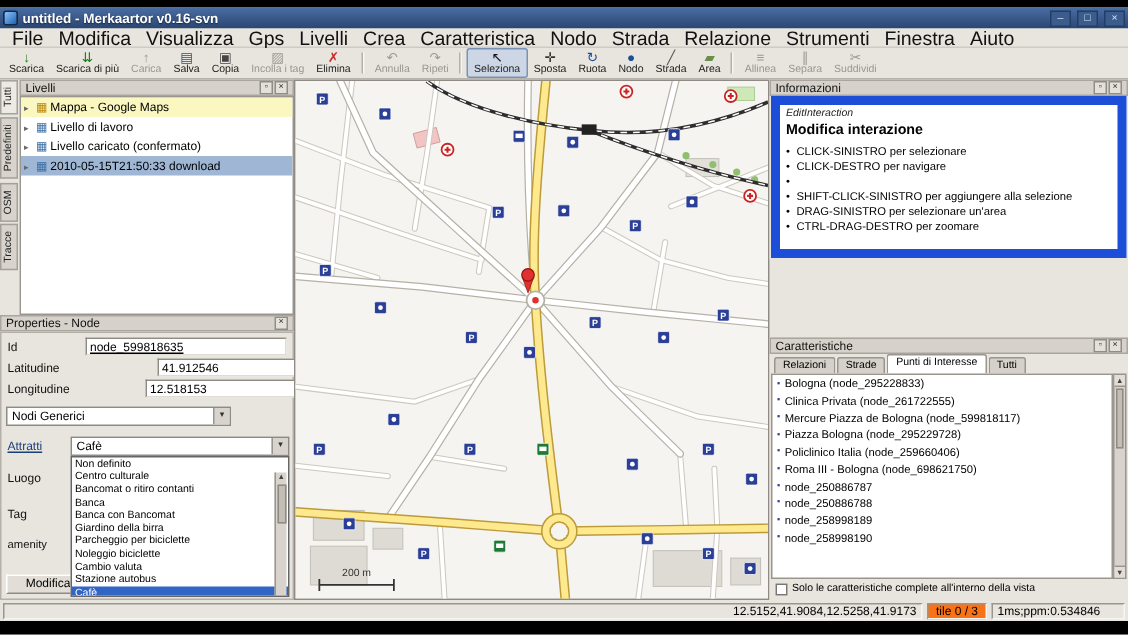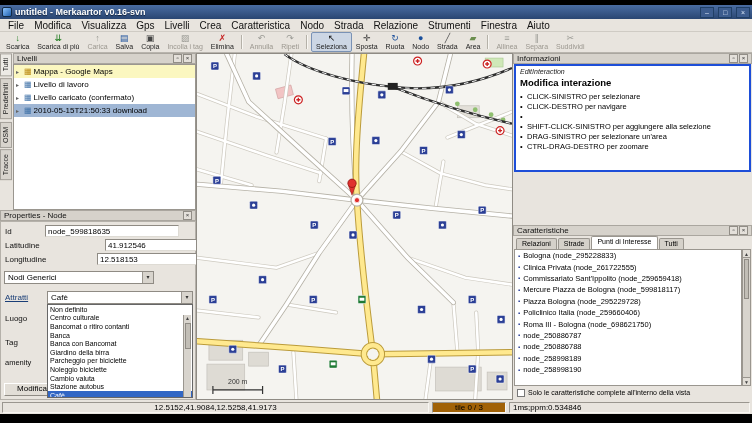--- a/index.html
+++ b/index.html
@@ -9,21 +9,21 @@
 
   
   .titlebar {position:absolute;left:0;top:0;width:100%;height:14px;
     background:linear-gradient(180deg,#4a6da3,#2a4672);display:flex;align-items:center;padding:0 2px;gap:3px;}
   .app-icon {width:10px;height:10px;background:linear-gradient(135deg,#8cc5ff,#1f5fae);border:1px solid #122a44;border-radius:2px;}
   .title-text {flex:1;color:#fff;font-size:9px;font-weight:bold;text-shadow:0 1px 1px #102038;white-space:nowrap;}
   .win-btn {width:14px;height:11px;background:#3c5c8e;border:1px solid #203f66;color:#d9e6f7;font-size:7px;line-height:9px;text-align:center;margin-left:1px;}
 
   
   .menubar {position:absolute;top:14px;left:0;width:100%;height:13px;display:flex;align-items:center;background:#e8e4de;border-bottom:1px solid #cfcbc4;padding-left:3px;}
-  .menu-item {font-size:10px;color:#111;padding:0 5px;white-space:nowrap;}
+  .menu-item {font-size:13px;color:#111;padding:0 5px;white-space:nowrap;}
 
   
   .toolbar {position:absolute;top:27px;left:0;width:100%;height:21px;display:flex;align-items:stretch;background:#e8e4de;border-bottom:1px solid #b8b4ad;padding-left:2px;overflow:hidden;}
   .tb-btn {display:flex;flex-direction:column;align-items:center;justify-content:center;padding:0 4px;font-size:7px;color:#222;white-space:nowrap;}
   .tb-icon {font-size:9px;line-height:9px;height:9px;}
   .tb-label {line-height:8px;}
   .tb-btn.disabled {color:#9b978f;}
   .tb-btn.active {background:#ccd6e4;border:1px solid #7a92b5;border-radius:2px;}
   .tb-btn.sep {width:2px;padding:0;margin:3px 3px;border-left:1px solid #b5b1a8;border-right:1px solid #f8f6f2;}
 
@@ -72,21 +72,21 @@
   .fill2 use {stroke:#fff;stroke-width:2.6;fill:none;stroke-linecap:round;}
   .case1 use {stroke:#b5b1a6;stroke-width:5.2;fill:none;stroke-linecap:round;}
   .fill1 use {stroke:#fff;stroke-width:3.6;fill:none;stroke-linecap:round;}
   .caseY use {stroke:#bb9b3a;stroke-width:6.6;fill:none;stroke-linecap:round;}
   .fillY use {stroke:#ffe98f;stroke-width:4.6;fill:none;stroke-linecap:round;}
   .railc {stroke:#2e2e2e;stroke-width:2.4;fill:none;}
   .raild {stroke:#fff;stroke-width:1;fill:none;stroke-dasharray:4.5 4;}
 
   
   #dock-info {left:513px;top:0;width:239px;height:120px;}
-  .info-body {position:absolute;top:11px;left:1px;right:1px;bottom:1px;background:#fff;border:2px solid #1d4ed8;padding:2px 4px;overflow:hidden;}
+  .info-body {position:absolute;top:11px;left:1px;right:1px;bottom:1px;background:#fff;border:6px solid #1d4ed8;padding:2px 4px;overflow:hidden;}
   .info-sub {font-size:7px;font-style:italic;color:#222;}
   .info-head {font-size:9.5px;font-weight:bold;margin:2px 0 4px;}
   .bullet-row {display:flex;font-size:7.5px;line-height:9px;gap:3px;margin-bottom:1px;}
   .bullet-row .b {width:4px;flex:none;}
 
   
   #dock-carat {left:513px;top:172px;width:239px;height:175px;}
   .carat-tabs {position:absolute;top:11px;left:1px;right:1px;height:13px;display:flex;align-items:flex-end;padding-left:2px;background:#e8e4de;}
   .ctab {font-size:7px;padding:1px 5px;border:1px solid #9a968f;border-bottom:none;background:#d5d1ca;border-radius:2px 2px 0 0;margin-right:1px;height:11px;white-space:nowrap;}
   .ctab.active {background:#fff;height:13px;}
@@ -96,22 +96,22 @@
   .scrollbar {position:absolute;right:1px;top:24px;bottom:14px;width:9px;background:#d8d4cd;border:1px solid #9a968f;font-size:5px;text-align:center;color:#444;}
   .sc-arrow {height:8px;line-height:8px;border-bottom:1px solid #9a968f;background:#e2ded7;}
   .sc-arrow.bottom {position:absolute;bottom:0;left:0;right:0;border-top:1px solid #9a968f;border-bottom:none;}
   .sc-thumb {margin:1px auto;width:5px;height:40px;background:#c2beb6;border:1px solid #8f8b84;}
   .carat-check {position:absolute;bottom:1px;left:1px;right:1px;height:13px;display:flex;align-items:center;gap:3px;padding-left:3px;font-size:7px;background:#e8e4de;white-space:nowrap;}
   .checkbox {width:8px;height:8px;background:#fff;border:1px solid #777;flex:none;}
 
   
   .status {position:absolute;top:395px;left:0;width:752px;height:14px;background:#e8e4de;display:flex;align-items:center;gap:3px;padding:1px 2px;font-size:8px;}
   .st-seg {border:1px solid;border-color:#9a968f #f8f6f2 #f8f6f2 #9a968f;height:11px;line-height:9px;padding:0 3px;white-space:nowrap;overflow:hidden;}
-  .st-coords {width:427px;text-align:center;}
-  .st-tile {width:74px;text-align:center;background:#a16207;}
+  .st-coords {width:613px;text-align:right;}
+  .st-tile {width:40px;text-align:center;background:#f97316;}
   .st-perf {flex:1;}
 </style>
 </head>
 <body>
 
 <div class="window">
 
   <div class="titlebar">
     <span class="app-icon"></span>
     <span class="title-text">untitled - Merkaartor v0.16-svn</span>
@@ -262,21 +262,21 @@
         </div>
     </div>
 
     <div class="dock" id="dock-properties">
       <div class="dock-title">
         <span class="dt-label">Properties - Node</span>
         <span class="dock-btn">×</span>
       </div>
       <div class="props-body">
         <span class="prop-label" style="left:4px;top:5px;">Id</span>
-        <div class="prop-field" style="left:44px;top:3px;width:134px;">node_599818635</div>
+        <div class="prop-field" style="left:56px;top:3px;width:134px;text-decoration:underline;">node_599818635</div>
         <span class="prop-label" style="left:4px;top:19px;">Latitudine</span>
         <div class="prop-field" style="left:56px;top:17px;width:134px;margin-left:48px;">41.912546</div>
         <span class="prop-label" style="left:4px;top:33px;">Longitudine</span>
         <div class="prop-field" style="left:56px;top:31px;width:134px;margin-left:40px;">12.518153</div>
 
         <div class="combo" style="left:3px;top:49px;width:150px;">
           <span>Nodi Generici</span>
           <span class="arrow">▾</span>
         </div>
 
@@ -572,24 +572,20 @@
           <div class="feat-item">
           <span class="fi">▪</span>
           <span>Bologna (node_295228833)</span>
         </div>
           <div class="feat-item">
           <span class="fi">▪</span>
           <span>Clinica Privata (node_261722555)</span>
         </div>
           <div class="feat-item">
           <span class="fi">▪</span>
-          <span>Commissariato Sant'Ippolito (node_259659418)</span>
-        </div>
-          <div class="feat-item">
-          <span class="fi">▪</span>
           <span>Mercure Piazza de Bologna (node_599818117)</span>
         </div>
           <div class="feat-item">
           <span class="fi">▪</span>
           <span>Piazza Bologna (node_295229728)</span>
         </div>
           <div class="feat-item">
           <span class="fi">▪</span>
           <span>Policlinico Italia (node_259660406)</span>
         </div>

